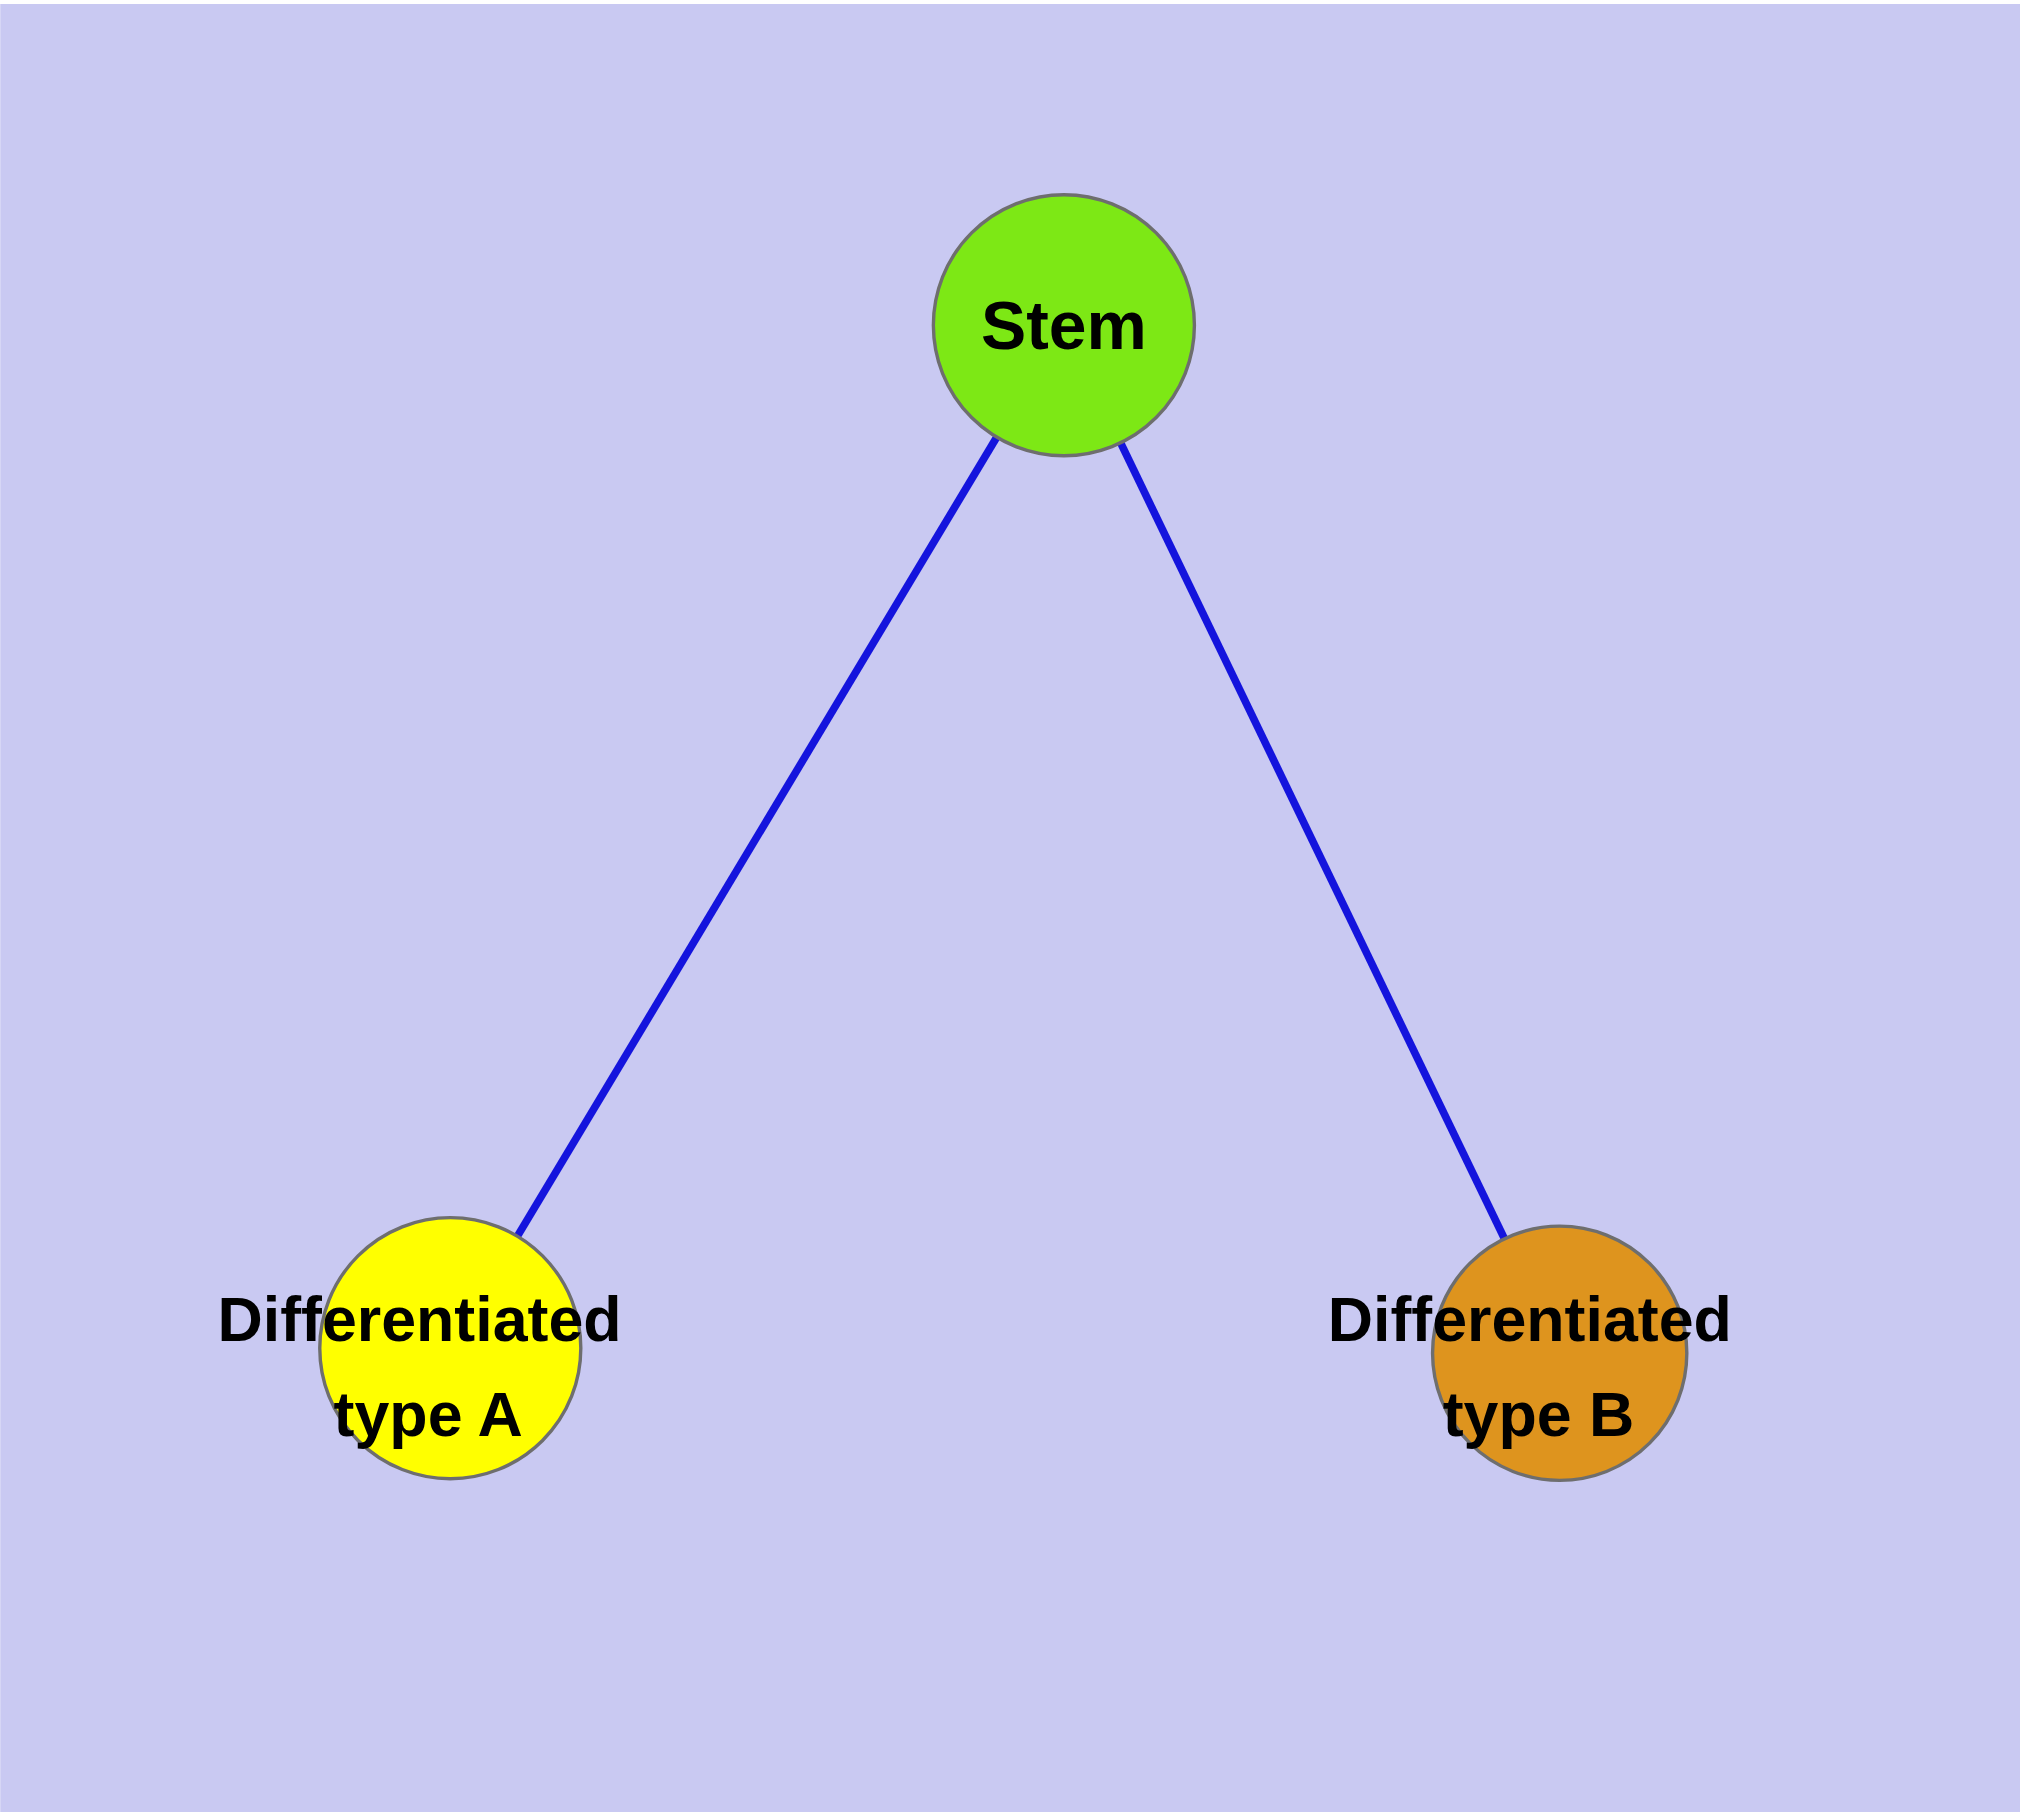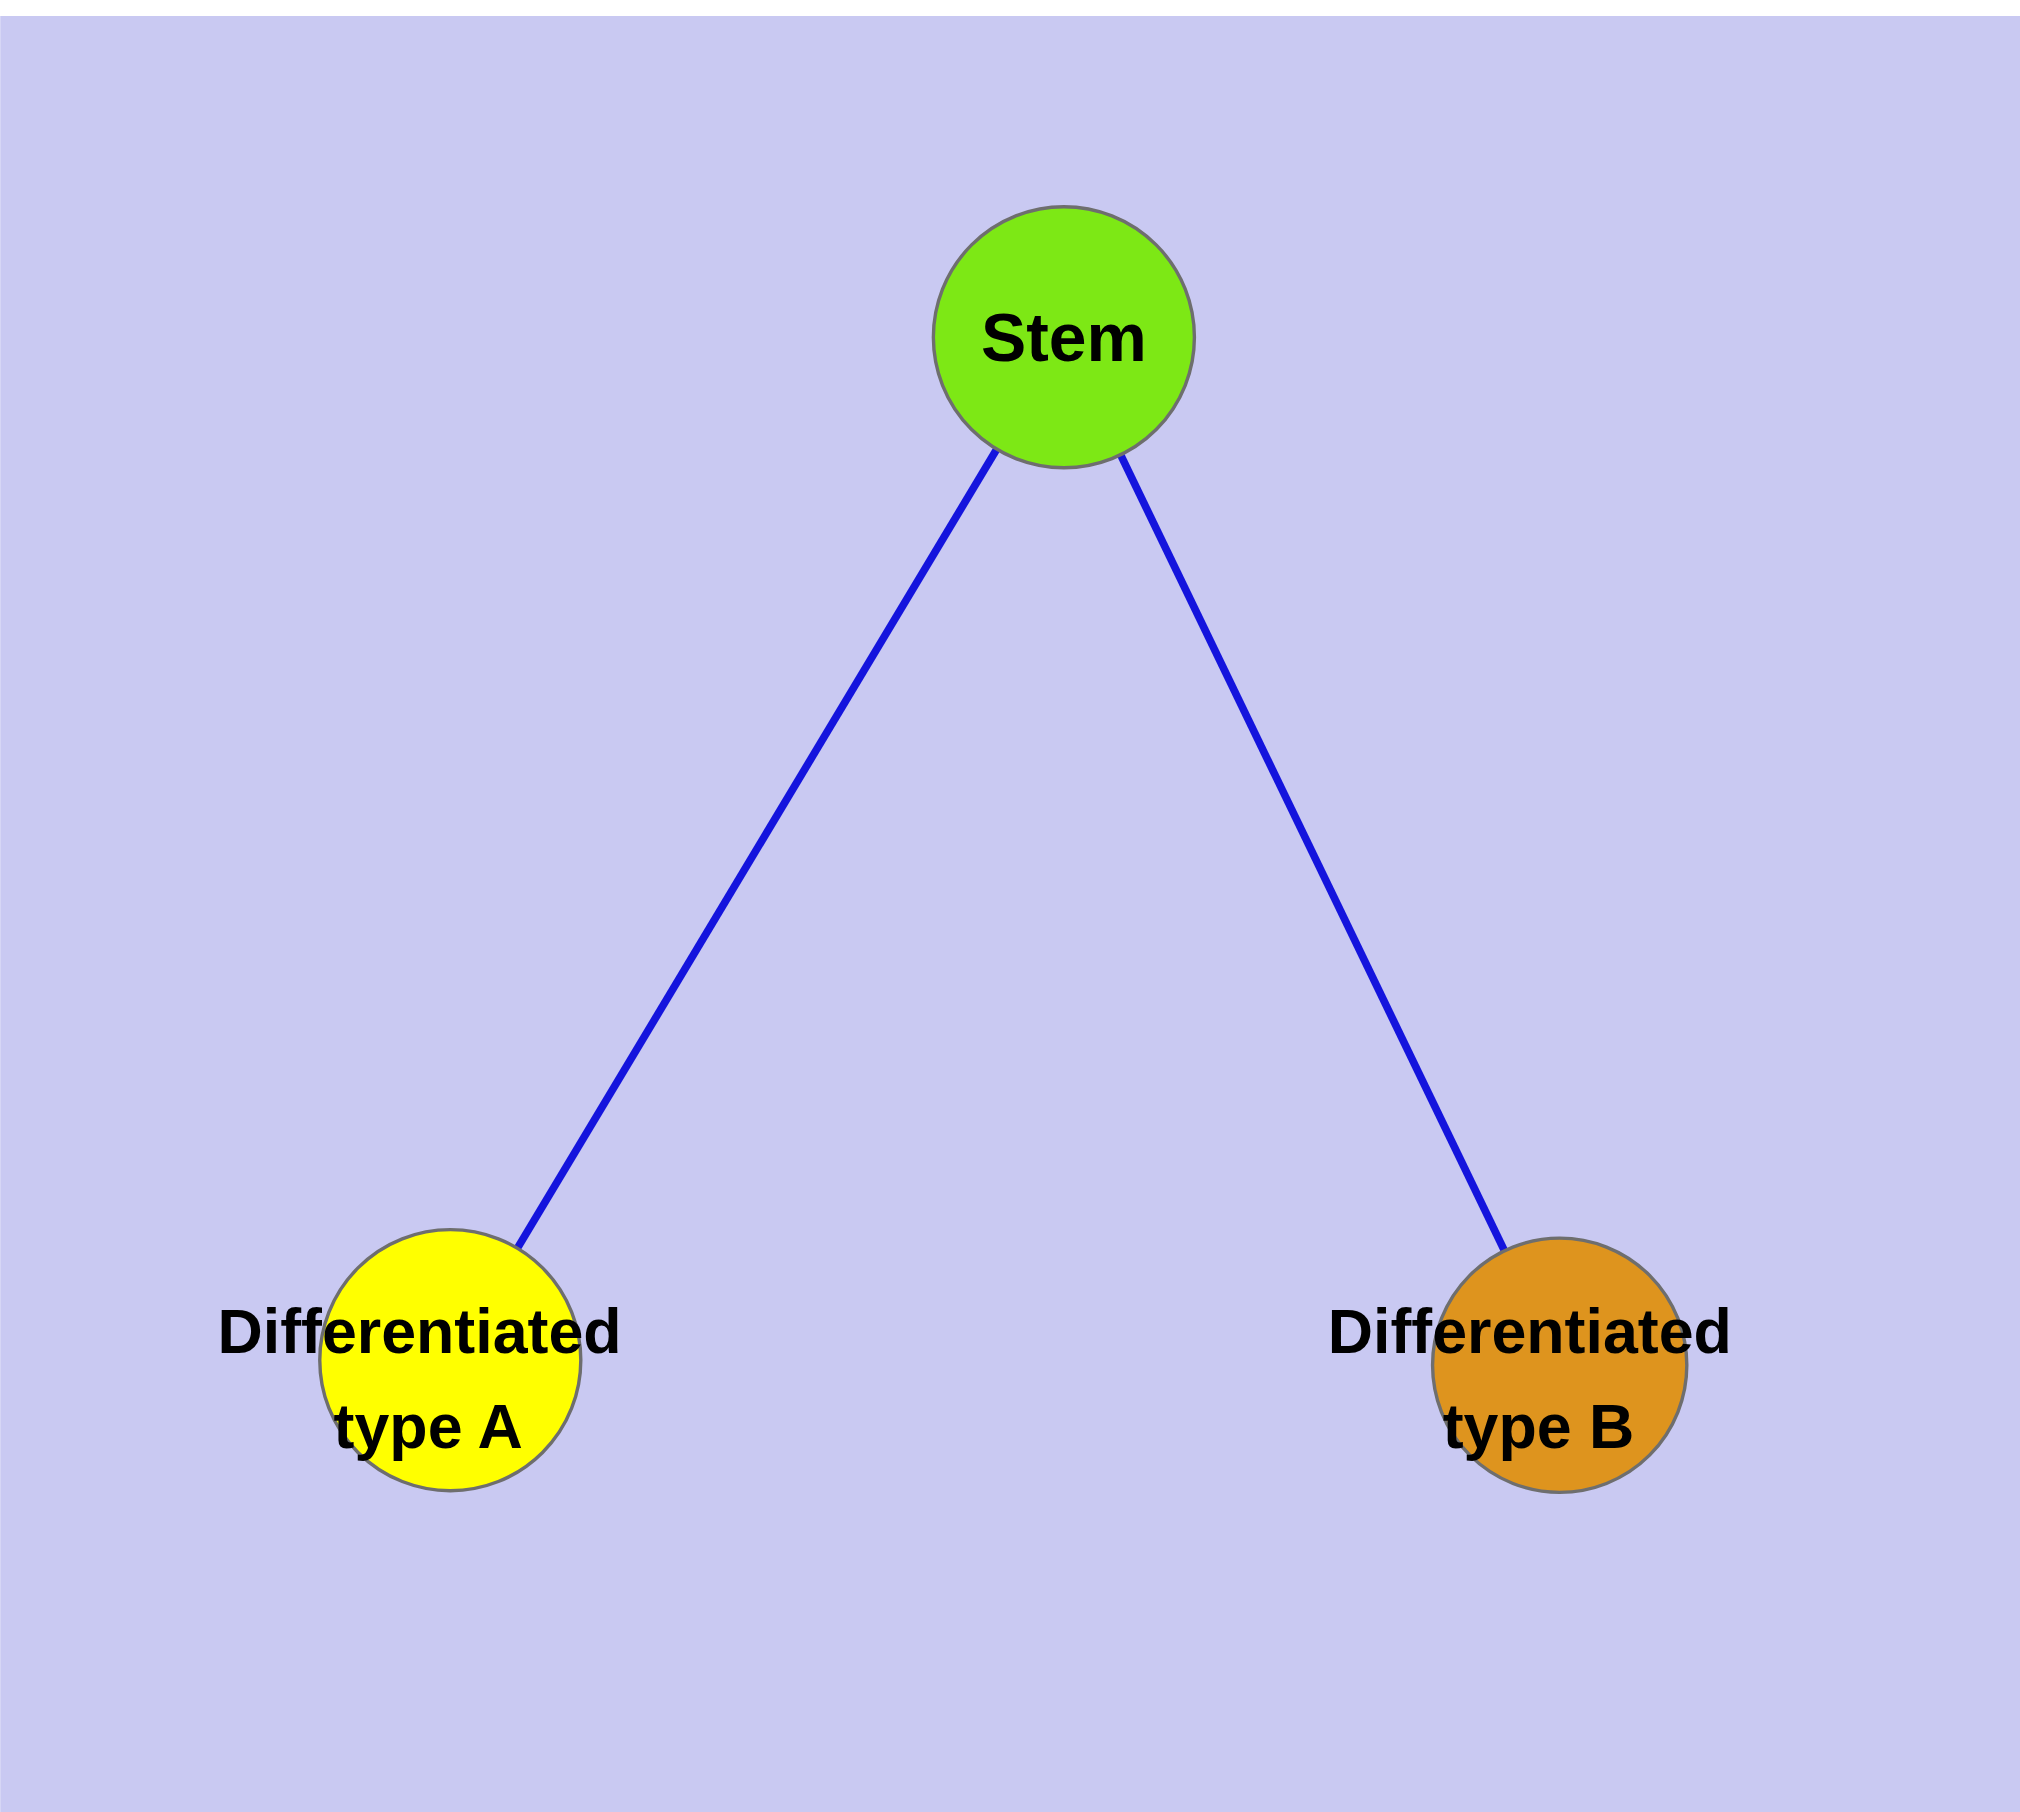--- a/index.html
+++ b/index.html
@@ -6,21 +6,21 @@
     margin: 0;
     padding: 0;
     width: 2021px;
     height: 1812px;
     background: #ffffff;
     font-family: "Liberation Sans", sans-serif;
     overflow: hidden;
   }
   .diagram-wrap {
     position: absolute;
-    top: 16px;
+    top: 4px;
     left: 0;
     width: 2021px;
     height: 1364px;
   }
   svg {
     display: block;
   }
   text {
     font-family: "Liberation Sans", "DejaVu Sans", sans-serif;
     font-weight: bold;

